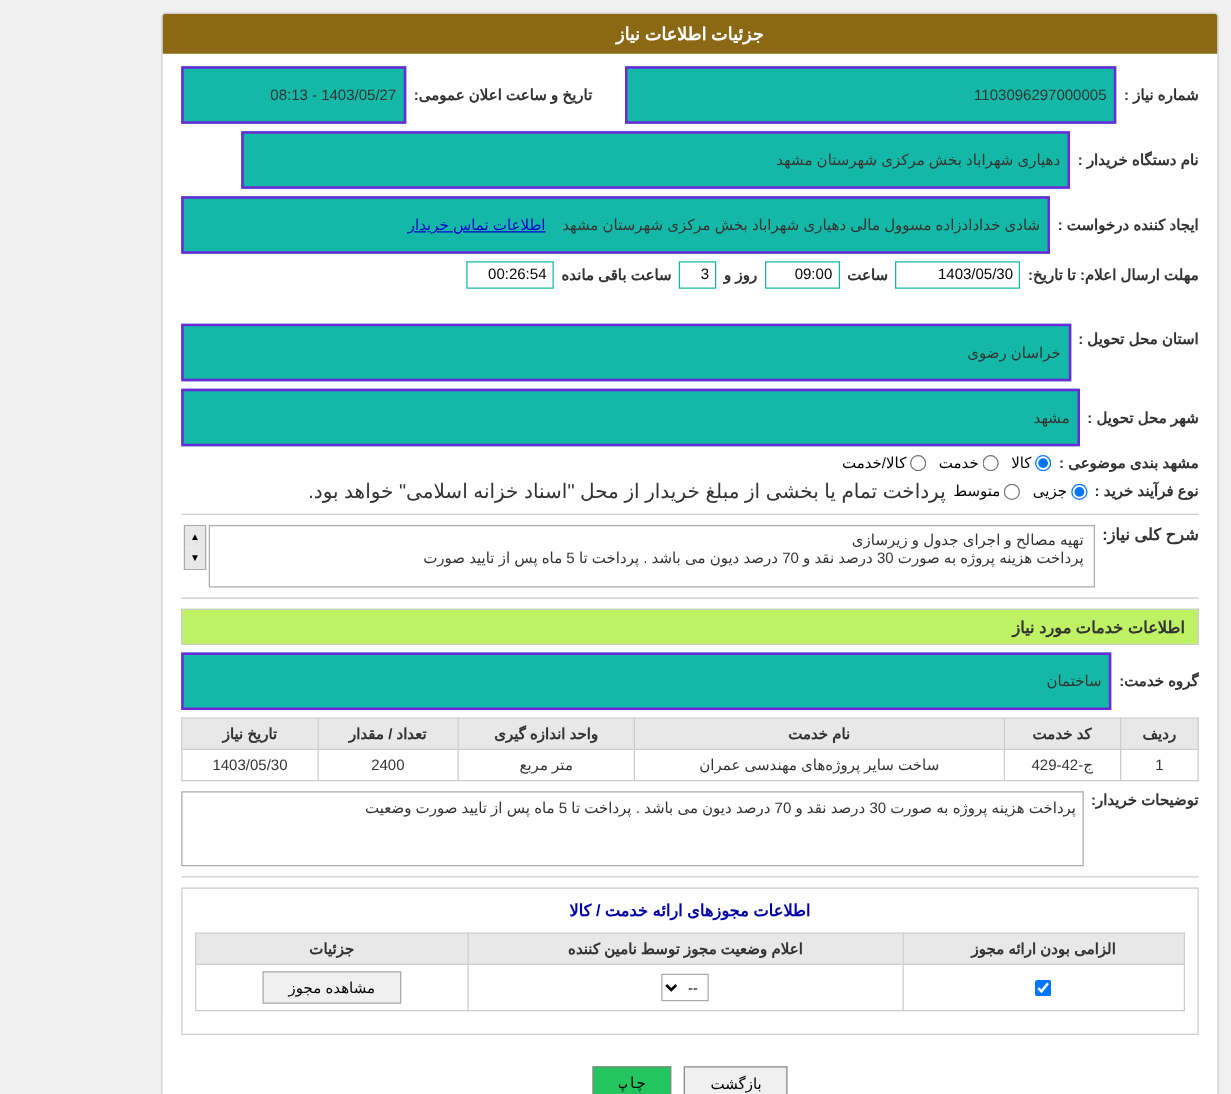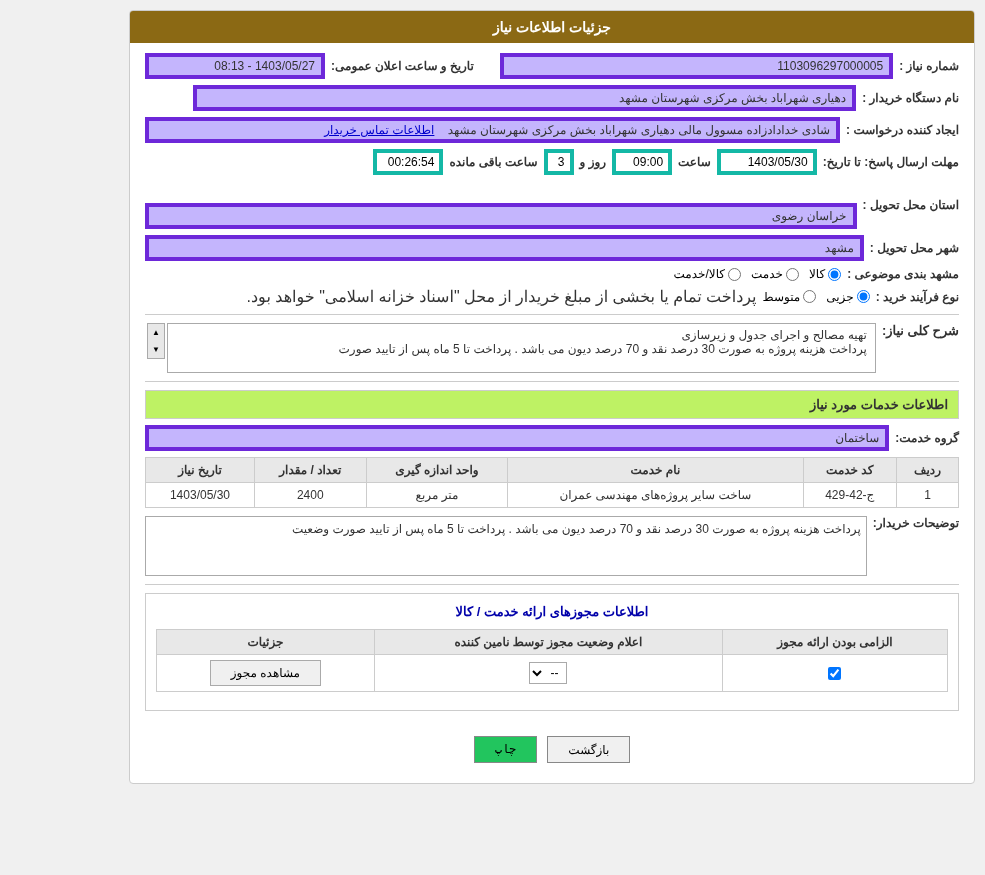--- a/index.html
+++ b/index.html
@@ -26,23 +26,23 @@
       color: #fff;
       text-align: center;
       padding: 8px 12px;
       font-size: 14px;
       font-weight: bold;
     }
     .card-body {
       padding: 10px 15px;
     }
     .value-box {
-      border: 4px solid #6d28d9;
-      background: #c4b5fd;
-      padding: 2px 6px;
+      border: 2px solid #6d28d9;
+      background: #14b8a6;
+      padding: 14px 6px;
       min-height: 22px;
       min-width: 80px;
       flex: 1;
       color: #333;
     }
     .section-header {
       background: #bef264;
       border: 1px solid #ccc;
       padding: 6px 10px;
       font-size: 13px;
@@ -171,21 +171,21 @@
       opacity: 0.1;
       font-size: 60px;
       color: #888;
       pointer-events: none;
       user-select: none;
     }
     .main-relative {
       position: relative;
     }
     .small-box {
-      border: 4px solid #14b8a6;
+      border: 1px solid #14b8a6;
       padding: 2px 5px;
       min-height: 22px;
     }
     .separator-line {
       border: none;
       border-top: 1px solid #ccc;
       margin: 8px 0;
     }
     .select-box {
       border: 1px solid #aaa;
@@ -231,21 +231,21 @@
       <div class="row-flex">
         <span class="lbl">ایجاد کننده درخواست :</span>
         <div class="value-box" style="flex:1;">
           <span>شادی خدادادزاده مسوول مالی دهیاری شهراباد بخش مرکزی شهرستان مشهد</span>
           &nbsp;&nbsp;
           <span class="link-blue">اطلاعات تماس خریدار</span>
         </div>
       </div>
 
       <div class="row-flex">
-        <span class="lbl">مهلت ارسال پاسخ: تا تاریخ:</span>
+        <span class="lbl">مهلت ارسال اعلام: تا تاریخ:</span>
         <div class="small-box" style="min-width:100px;">1403/05/30</div>
         <span class="lbl">ساعت</span>
         <div class="small-box" style="min-width:60px;">09:00</div>
         <span class="lbl">روز و</span>
         <div class="small-box" style="min-width:30px;">3</div>
         <span class="lbl">ساعت باقی مانده</span>
         <div class="small-box" style="min-width:70px;">00:26:54</div>
       </div>
 
       <div class="row-flex">

